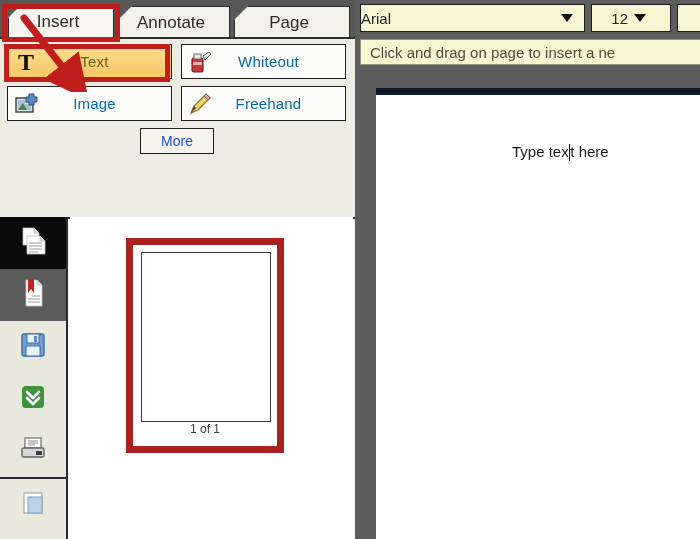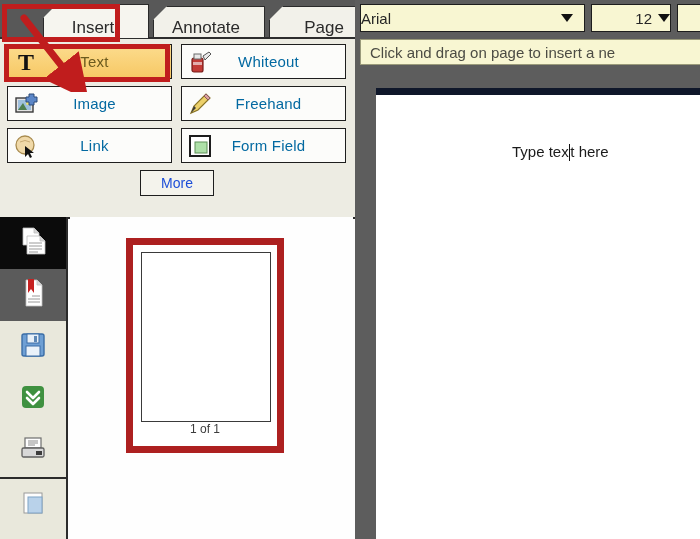--- a/index.html
+++ b/index.html
@@ -9,23 +9,23 @@
   #app{position:relative;width:700px;height:539px;background:#5d5d5d;overflow:hidden;}
 
   
   #left-panel{position:absolute;left:0;top:0;width:355px;height:539px;background:#edece1;}
 
   
   #tab-strip{position:absolute;left:0;top:0;width:355px;height:38px;background:#585858;}
   .tab{position:absolute;top:6px;height:32px;background:#f2f1ea;
        border:1px solid #2a2a2a;border-bottom:none;
        box-sizing:border-box;color:#2b2b2b;font-size:17px;
-       display:flex;align-items:flex-end;justify-content:center;
+       display:flex;align-items:center;justify-content:center;
        padding-right:6px;
-       clip-path:polygon(14px 0,100% 0,100% 100%,0 100%,0 14px);margin-left:35px;}
+       clip-path:polygon(14px 0,100% 0,100% 100%,0 100%,0 14px);}
   .tab.active{background:#f6f5ef;top:4px;height:34px;z-index:4;}
   #tab-insert{left:8px;width:106px;}
   #tab-annotate{left:118px;width:112px;}
   #tab-page{left:234px;width:116px;}
 
   
   #toolbar{position:absolute;left:0;top:37px;width:355px;height:180px;
            background:#edece3;border-top:2px solid #2d2d2d;box-sizing:border-box;}
   #tool-grid{position:absolute;left:7px;top:5px;width:340px;}
   .tool-row{display:flex;gap:9px;margin-bottom:7px;}
@@ -58,21 +58,21 @@
               background:#fff;border:1.6px solid #3a3a3a;box-sizing:border-box;}
   #thumb-cap{position:absolute;left:0;bottom:10px;width:100%;text-align:center;
              font-size:12px;color:#3c3c3c;}
 
   
   #right-panel{position:absolute;left:355px;top:0;width:345px;height:539px;background:#5d5d5d;}
   #font-bar{position:absolute;left:0;top:0;width:345px;height:38px;background:#5d5d5d;}
   .combo{position:absolute;top:4px;height:28px;background:#f8f6d2;border:1.6px solid #1d1d1d;
          box-sizing:border-box;display:flex;align-items:center;color:#262626;font-size:15px;}
   #font-name{left:5px;width:225px;}
-  #font-size{left:236px;width:80px;justify-content:flex-end;padding-right:0;}
+  #font-size{left:236px;width:80px;justify-content:flex-end;padding-right:24px;}
   #font-extra{left:322px;width:40px;}
   .caret{width:0;height:0;border-left:6px solid transparent;border-right:6px solid transparent;
          border-top:8px solid #111;margin-left:9px;margin-right:7px;}
   #font-name .caret{position:absolute;right:4px;}
 
   #hint-bar{position:absolute;left:5px;top:39px;width:352px;height:26px;
             background:#f8f6d2;border:1.4px solid #9a9a7a;box-sizing:border-box;
             display:flex;align-items:center;padding-left:9px;
             font-size:15px;color:#4c4c44;white-space:nowrap;overflow:hidden;}
 
@@ -153,41 +153,20 @@
               <svg width="26" height="26" viewBox="0 0 26 26">
                 <path d="M4 22 L7 15 L19 3 L23 7 L11 19 Z" fill="#ecd06a" stroke="#8a7426" stroke-width="1.2"></path>
                 <path d="M19 3 L23 7 L21 9 L17 5 Z" fill="#d9a0a0" stroke="#8a5a5a" stroke-width="1"></path>
                 <path d="M4 22 L7 15 L9 17 Z" fill="#3a3a3a"></path>
               </svg>
             </span>
             <span class="tb-lbl">Freehand</span>
           </div>
         </div>
 
-        <div class="tool-row">
-          <div class="tool-btn">
-            <span class="tb-ico">
-              <svg width="26" height="26" viewBox="0 0 26 26">
-                <circle cx="12" cy="12" r="9" fill="#f0d9a8" stroke="#a98c4f" stroke-width="1.3"></circle>
-                <path d="M7 9 q5 -3 10 0" stroke="#c9ab74" stroke-width="1" fill="none"></path>
-                <path d="M12 13 L12 24 L15 21 L17 25 L19 24 L17 20 L21 20 Z" fill="#111"></path>
-              </svg>
-            </span>
-            <span class="tb-lbl">Link</span>
-          </div>
-          <div class="tool-btn">
-            <span class="tb-ico">
-              <svg width="26" height="26" viewBox="0 0 26 26">
-                <rect x="3" y="3" width="20" height="20" fill="#fff" stroke="#1d1d1d" stroke-width="2"></rect>
-                <rect x="8" y="9" width="12" height="11" fill="#aee0a8" stroke="#5f9059" stroke-width="1"></rect>
-              </svg>
-            </span>
-            <span class="tb-lbl">Form Field</span>
-          </div>
-        </div>
 
         <div id="more-wrap">
           <div id="more-btn">
             <span>More</span>
           </div>
         </div>
 
       </div>
     </div>
 

